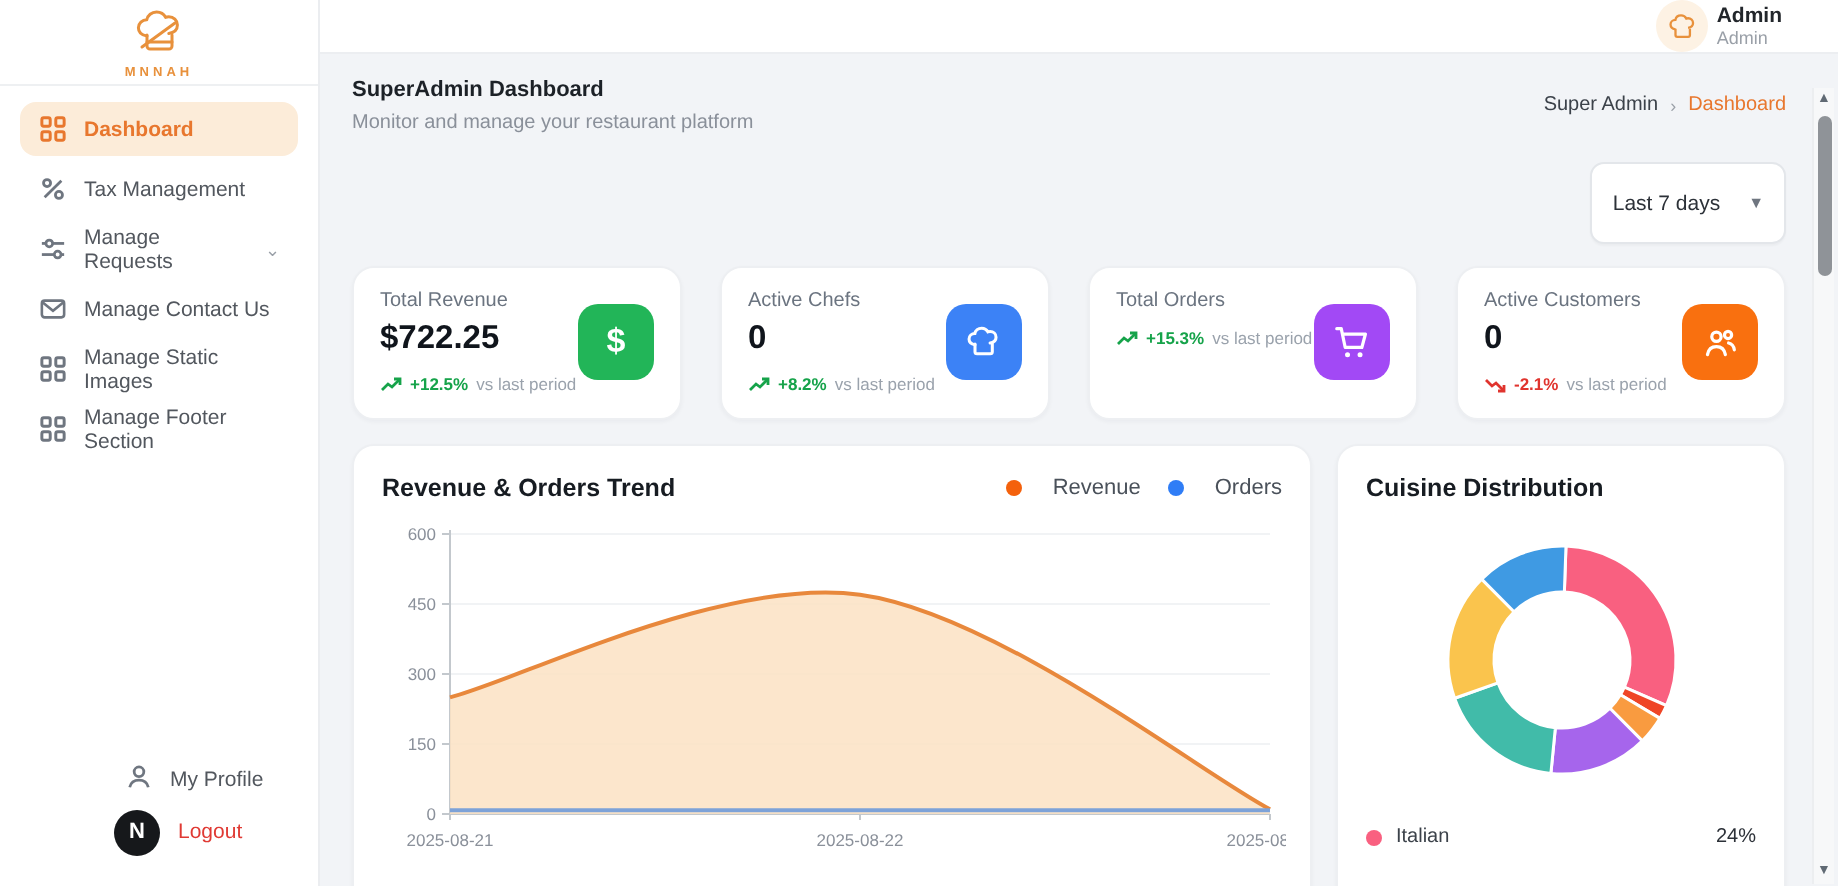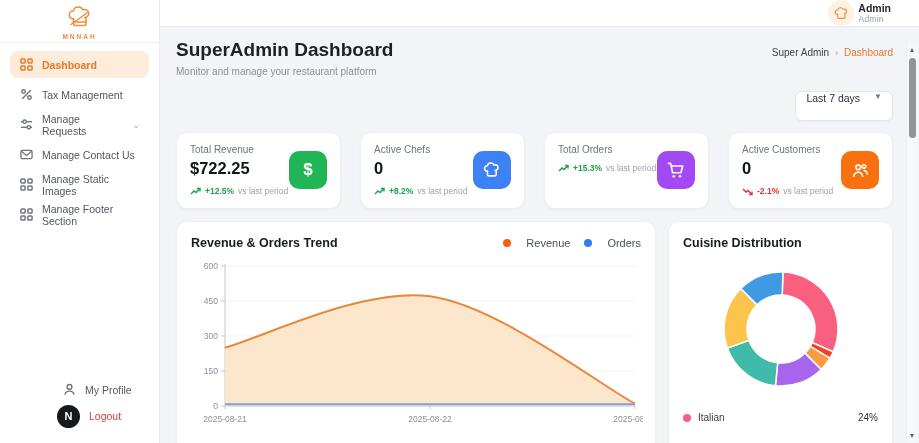--- a/index.html
+++ b/index.html
@@ -25,29 +25,29 @@
   .main { flex:1; display:flex; flex-direction:column; background:#f2f4f7; position:relative; }
   .topbar { height:43px; background:#ffffff; border-bottom:1px solid #eceef1; display:flex; align-items:center; justify-content:flex-end; padding-right:28px; }
   .admin-chip { display:flex; align-items:center; gap:4px; cursor:pointer; }
   .avatar { width:26px; height:26px; border-radius:50%; background:#fdf2e4; display:flex; align-items:center; justify-content:center; }
   .admin-meta { display:flex; flex-direction:column; line-height:1.15; }
   .admin-name { font-size:10.5px; color:#22262b; font-weight:bold; }
   .admin-role { font-size:9px; color:#9aa0a8; }
 
   .content { flex:1; padding:12px 26px 0 16px; position:relative; }
   .page-head { display:flex; justify-content:space-between; align-items:flex-start; }
-  .page-title { font-size:19px; font-weight:bold; color:#1c2127; }
+  .page-title { font-size:11px; font-weight:bold; color:#1c2127; }
   .page-sub { font-size:10px; color:#8a909a; margin-top:5px; }
   .breadcrumb { display:flex; align-items:center; gap:6px; font-size:10px; margin-top:8px; }
   .bc-root { color:#3c424a; cursor:pointer; }
   .bc-sep { color:#9aa0a8; font-size:9px; }
   .bc-cur { color:#e8772e; cursor:pointer; }
 
   .filter-row { display:flex; justify-content:flex-end; margin-top:14px; }
-  .period-select { background:#fff; border:1px solid #e3e6ea; border-radius:7px; height:30px; padding:0 10px; display:flex; align-items:flex-start; gap:14px; font-size:10.5px; color:#2c3138; cursor:pointer; box-shadow:0 1px 1px rgba(20,30,40,.03); }
+  .period-select { background:#fff; border:1px solid #e3e6ea; border-radius:7px; height:41px; padding:0 10px; display:flex; align-items:center; gap:14px; font-size:10.5px; color:#2c3138; cursor:pointer; box-shadow:0 1px 1px rgba(20,30,40,.03); }
   .period-select .chev { font-size:8px; color:#6f7680; }
 
   .stats-row { display:flex; gap:19px; margin-top:11px; }
   .stat-card { flex:1; background:#fff; border:1px solid #edeff2; border-radius:11px; padding:11px 13px 12px 13px; box-shadow:0 1px 2px rgba(25,35,50,.04); display:flex; justify-content:space-between; }
   .stat-left { display:flex; flex-direction:column; }
   .stat-label { font-size:10px; color:#6b7480; }
   .stat-value { font-size:16.5px; font-weight:bold; color:#10151c; margin-top:4px; }
   .stat-delta-row { display:flex; align-items:center; gap:4px; margin-top:8px; font-size:8.5px; }
   .delta { font-weight:bold; }
   .delta-suffix { color:#9aa2ac; }

